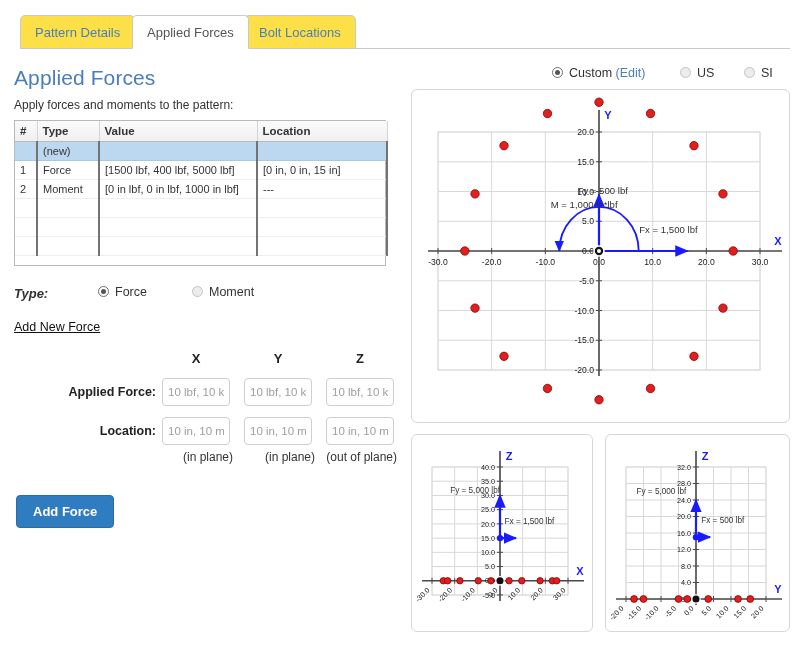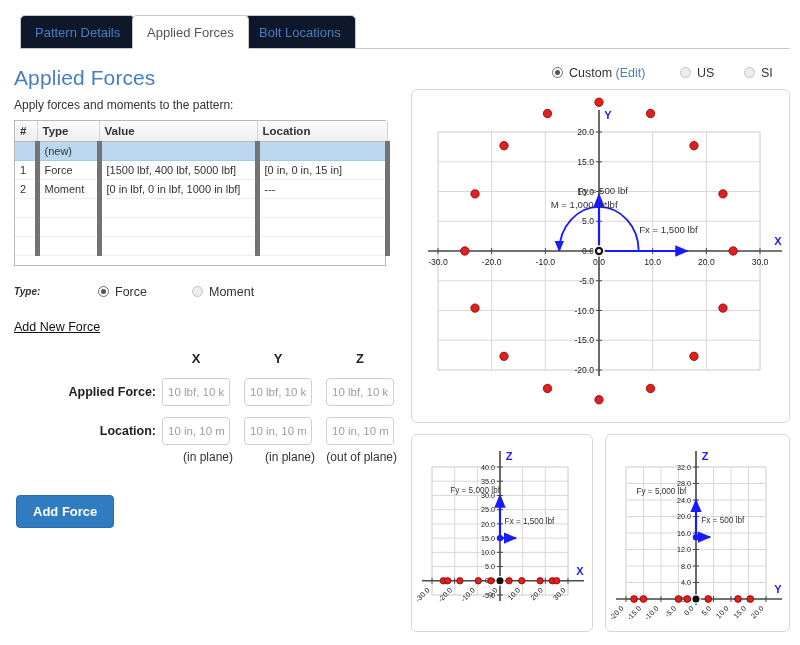--- a/index.html
+++ b/index.html
@@ -14,21 +14,21 @@
   }
   .page{position:absolute;inset:0;}
 
   
   .tabbar{position:absolute;left:20px;top:13px;right:10px;height:36px;}
   .tabbar .baseline{position:absolute;left:0;right:0;bottom:0;height:1px;background:#c8c8c8;}
   .tab{
     position:absolute;bottom:0;height:34px;box-sizing:border-box;
     display:flex;align-items:center;justify-content:center;
     padding:0 14px;
-    background:#0f172a;border:1px solid #c8c8c8;
+    background:#fde047;border:1px solid #c8c8c8;
     border-radius:5px 5px 0 0;
     color:#4a7ebb;font-size:13px;
     cursor:pointer;
   }
   .tab.active{
     background:#ffffff;border-bottom-color:#ffffff;color:#555;z-index:3;
   }
   #tab0{left:0;}
   #tab1{left:112px;}
   #tab2{left:224px;}
@@ -47,31 +47,31 @@
     border:1px solid #b9b9b9;background:#fff;box-sizing:border-box;
   }
   table.grid{border-collapse:collapse;width:100%;table-layout:fixed;}
   table.grid th{
     background:linear-gradient(#fbfbfb,#efefef);
     border-right:1px solid #d4d4d4;border-bottom:1px solid #b9b9b9;
     font-size:11.5px;font-weight:bold;color:#333;text-align:left;
     padding:4px 5px;height:19px;box-sizing:border-box;
   }
   table.grid td{
-    border-right:5px solid #737373;border-bottom:1px solid #eeeeee;
+    border-right:2px solid #737373;border-bottom:1px solid #eeeeee;
     font-size:11px;color:#333;padding:3px 5px;height:19px;box-sizing:border-box;
     white-space:nowrap;overflow:hidden;
   }
   tr.newrow td{background:#bcd8f0;border-bottom:1px solid #a8c8e4;}
   tr.empty td{height:19px;}
   .cW0{width:22px;} .cW1{width:62px;} .cW2{width:158px;} .cW3{width:130px;}
 
   
   .typerow{position:absolute;left:14px;top:285px;width:360px;height:18px;}
-  .typelabel{position:absolute;left:0;top:1px;font-style:italic;font-weight:bold;font-size:10px;color:#333;}
+  .typelabel{position:absolute;left:0;top:1px;font-style:italic;font-weight:bold;font-size:13px;color:#333;}
   .radio{
     display:inline-block;width:11px;height:11px;border-radius:50%;
     border:1px solid #a9a9a9;background:#fdfdfd;box-sizing:border-box;
     vertical-align:-1px;position:relative;
   }
   .radio.on{border-color:#6e6e6e;background:#fff;}
   .radio.on:after{
     content:"";position:absolute;left:2px;top:2px;width:5px;height:5px;
     border-radius:50%;background:#555;
   }

